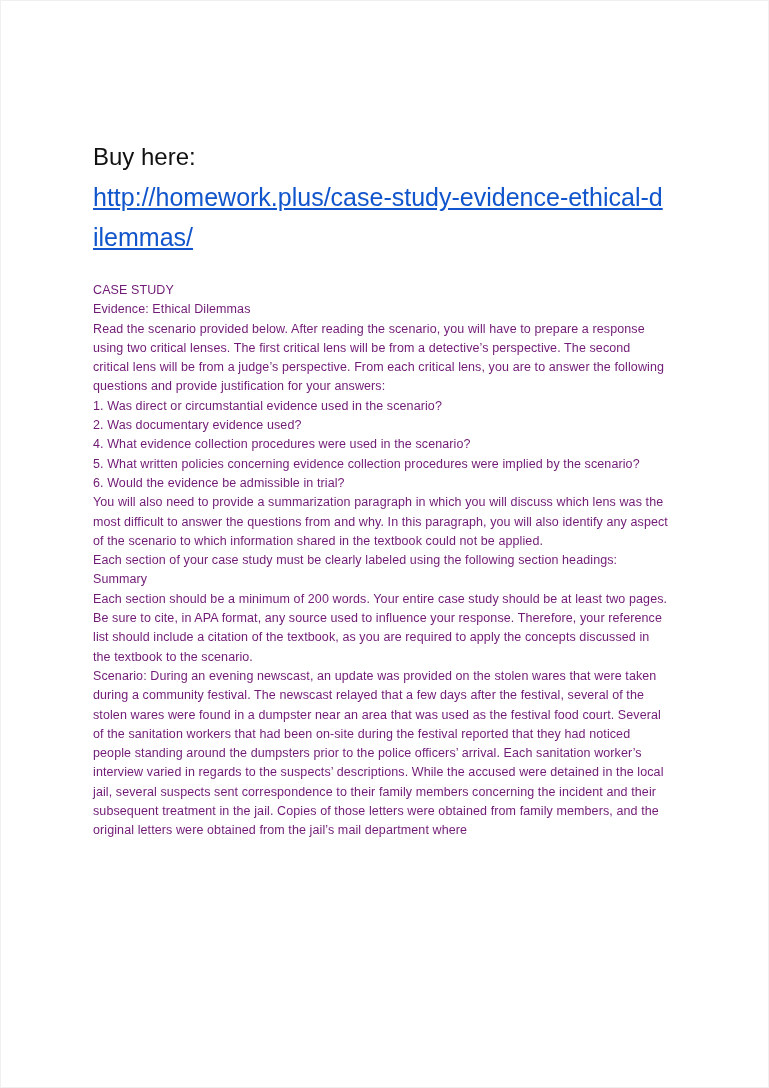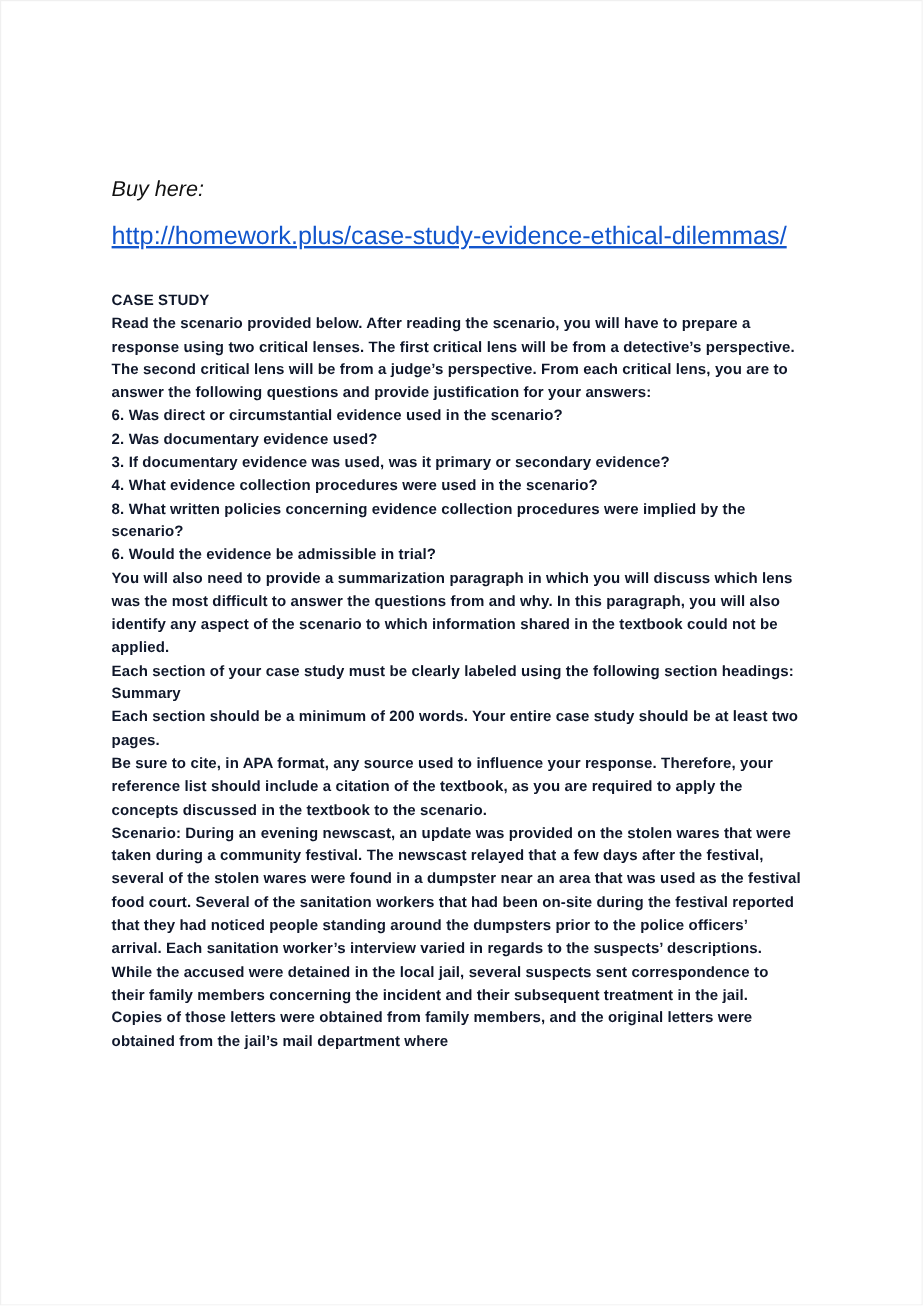--- a/index.html
+++ b/index.html
@@ -18,64 +18,63 @@
     font-family: "Liberation Sans", sans-serif;
   }
   .content {
     box-sizing: border-box;
     padding: 136px 100px 0 92px;
   }
   .header-block {
     margin-bottom: 24px;
   }
   .buy-label {
-    font-size: 18px;
+    font-size: 24px;
     line-height: 40px;
     color: #111111;
     font-weight: 400;
-    font-style: italic;
   }
   .buy-link {
     display: block;
-    font-size: 21px;
+    font-size: 25px;
     line-height: 40px;
     color: #1155cc;
     text-decoration: underline;
     word-break: break-all;
     cursor: pointer;
     font-weight: 400;
   }
   .doc-body p {
     margin: 0;
     font-size: 12.5px;
     line-height: 19.3px;
-    font-weight: 700;
-    color: #0f172a;
+    font-weight: 400;
+    color: #701a75;
     letter-spacing: 0.1px;
   }
 </style>
 </head>
 <body>
 
 <div class="page">
   <div class="content">
 
     <div class="header-block">
       <div class="buy-label">Buy here:</div>
       <a class="buy-link">http://homework.plus/case-study-evidence-ethical-dilemmas/</a>
     </div>
 
     <div class="doc-body">
       <p>CASE STUDY</p>
+      <p>Evidence: Ethical Dilemmas</p>
       <p>Read the scenario provided below. After reading the scenario, you will have to prepare a response using two critical lenses. The first critical lens will be from a detective’s perspective. The second critical lens will be from a judge’s perspective. From each critical lens, you are to answer the following questions and provide justification for your answers:</p>
-      <p>6. Was direct or circumstantial evidence used in the scenario?</p>
+      <p>1. Was direct or circumstantial evidence used in the scenario?</p>
       <p>2. Was documentary evidence used?</p>
-      <p>3. If documentary evidence was used, was it primary or secondary evidence?</p>
       <p>4. What evidence collection procedures were used in the scenario?</p>
-      <p>8. What written policies concerning evidence collection procedures were implied by the scenario?</p>
+      <p>5. What written policies concerning evidence collection procedures were implied by the scenario?</p>
       <p>6. Would the evidence be admissible in trial?</p>
       <p>You will also need to provide a summarization paragraph in which you will discuss which lens was the most difficult to answer the questions from and why. In this paragraph, you will also identify any aspect of the scenario to which information shared in the textbook could not be applied.</p>
       <p>Each section of your case study must be clearly labeled using the following section headings:</p>
       <p>Summary</p>
       <p>Each section should be a minimum of 200 words. Your entire case study should be at least two pages.</p>
       <p>Be sure to cite, in APA format, any source used to influence your response. Therefore, your reference list should include a citation of the textbook, as you are required to apply the concepts discussed in the textbook to the scenario.</p>
       <p>Scenario: During an evening newscast, an update was provided on the stolen wares that were taken during a community festival. The newscast relayed that a few days after the festival, several of the stolen wares were found in a dumpster near an area that was used as the festival food court. Several of the sanitation workers that had been on-site during the festival reported that they had noticed people standing around the dumpsters prior to the police officers’ arrival. Each sanitation worker’s interview varied in regards to the suspects’ descriptions. While the accused were detained in the local jail, several suspects sent correspondence to their family members concerning the incident and their subsequent treatment in the jail. Copies of those letters were obtained from family members, and the original letters were obtained from the jail’s mail department where</p>
     </div>
 
   </div>

